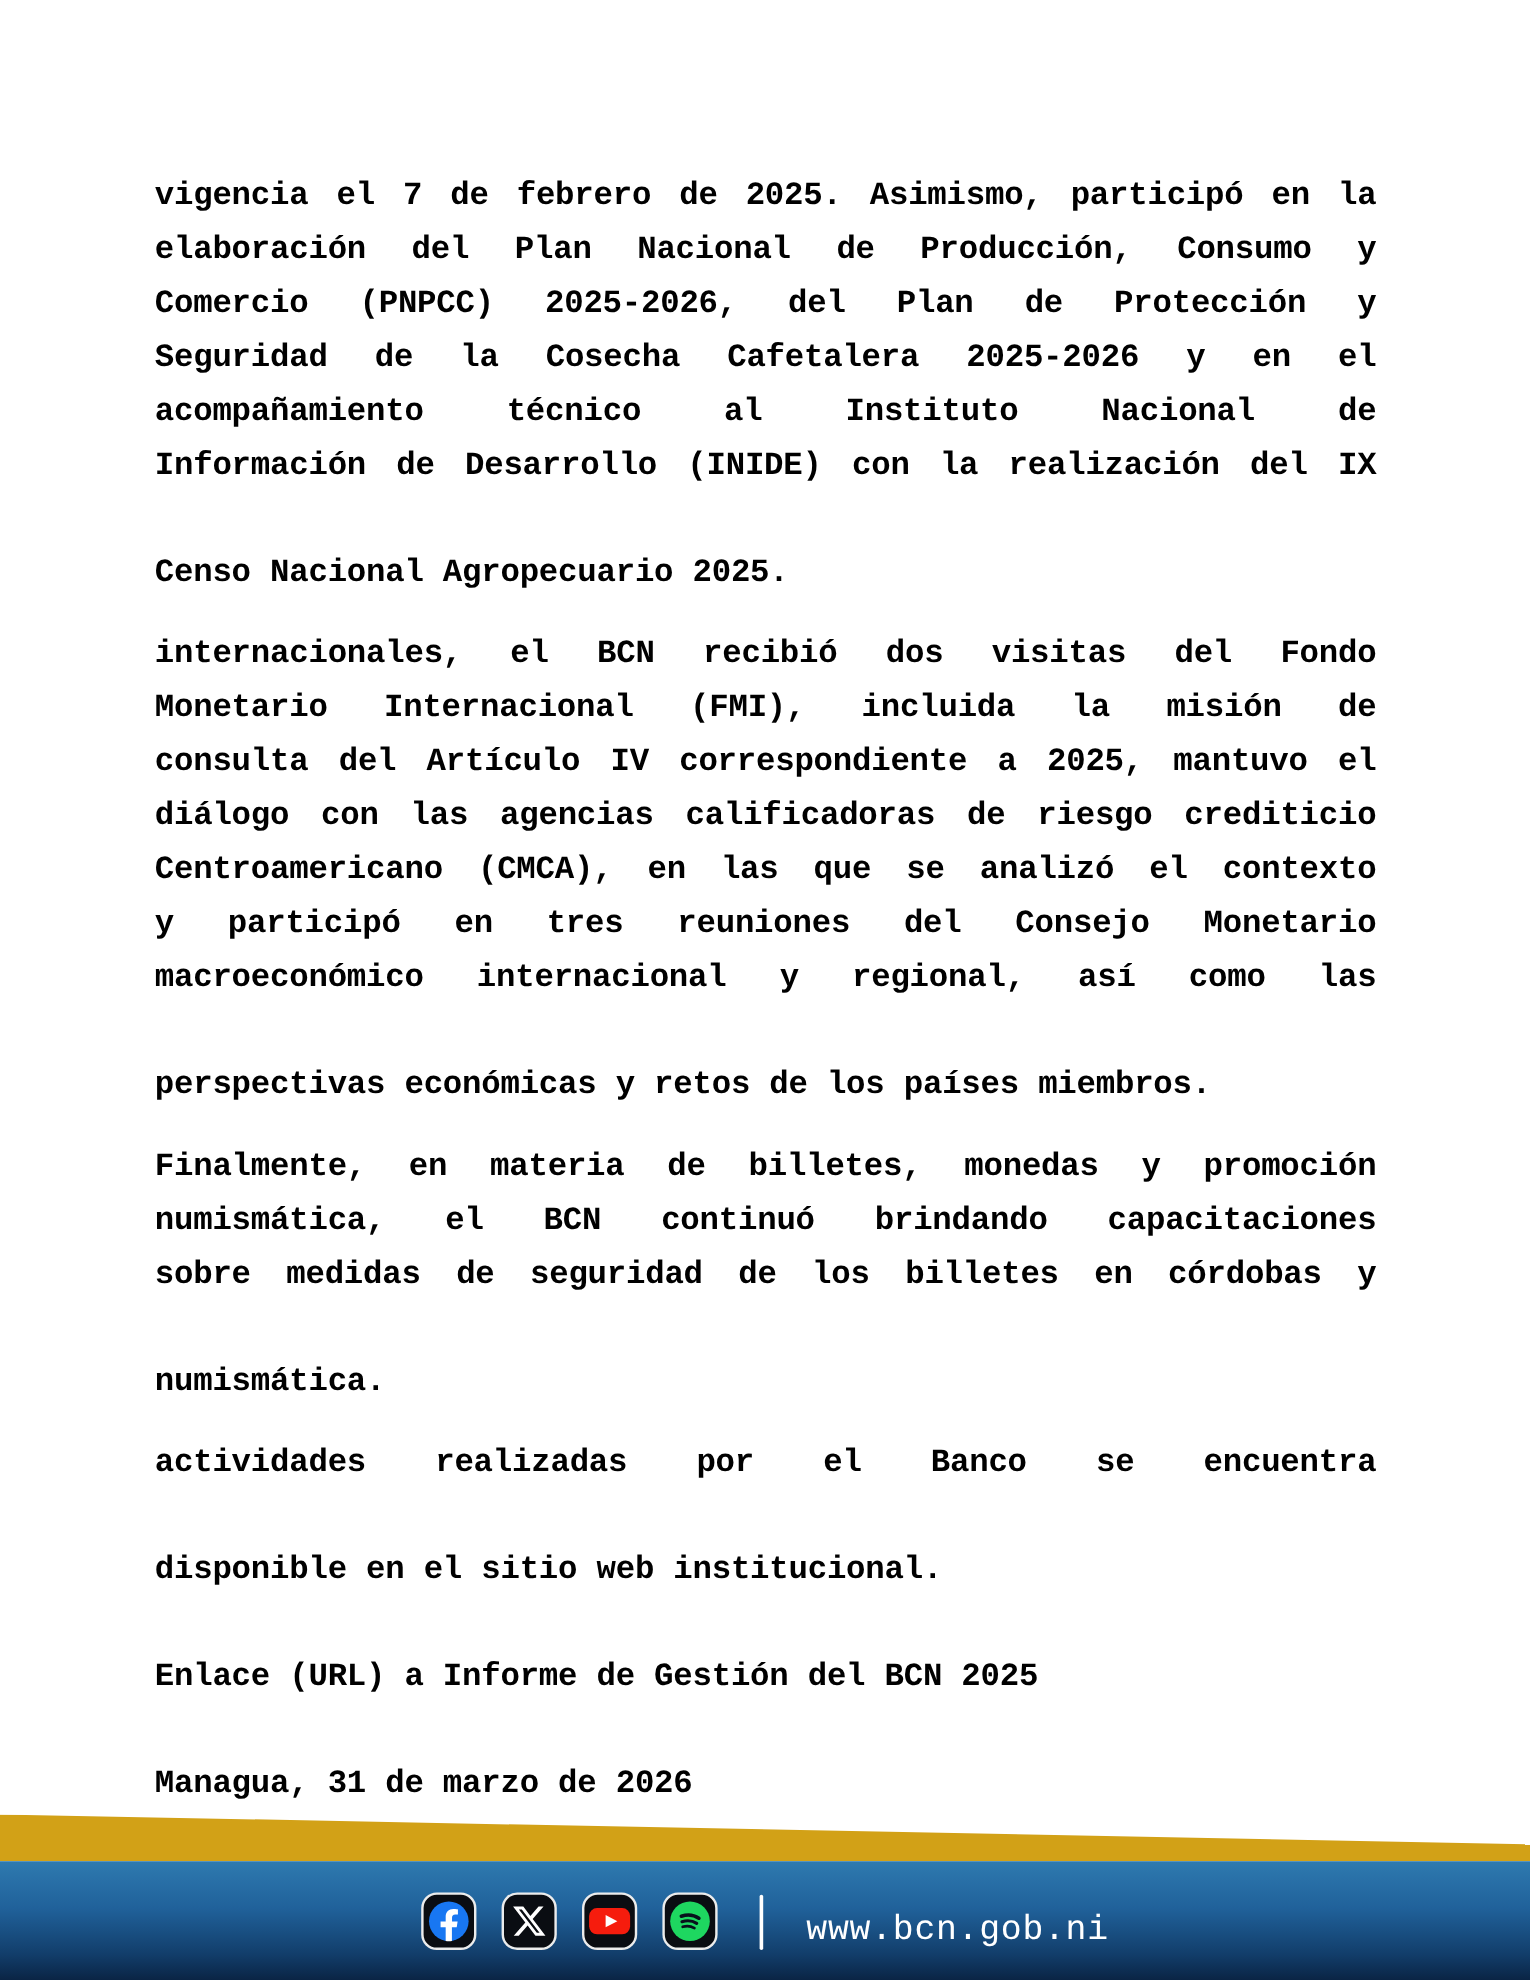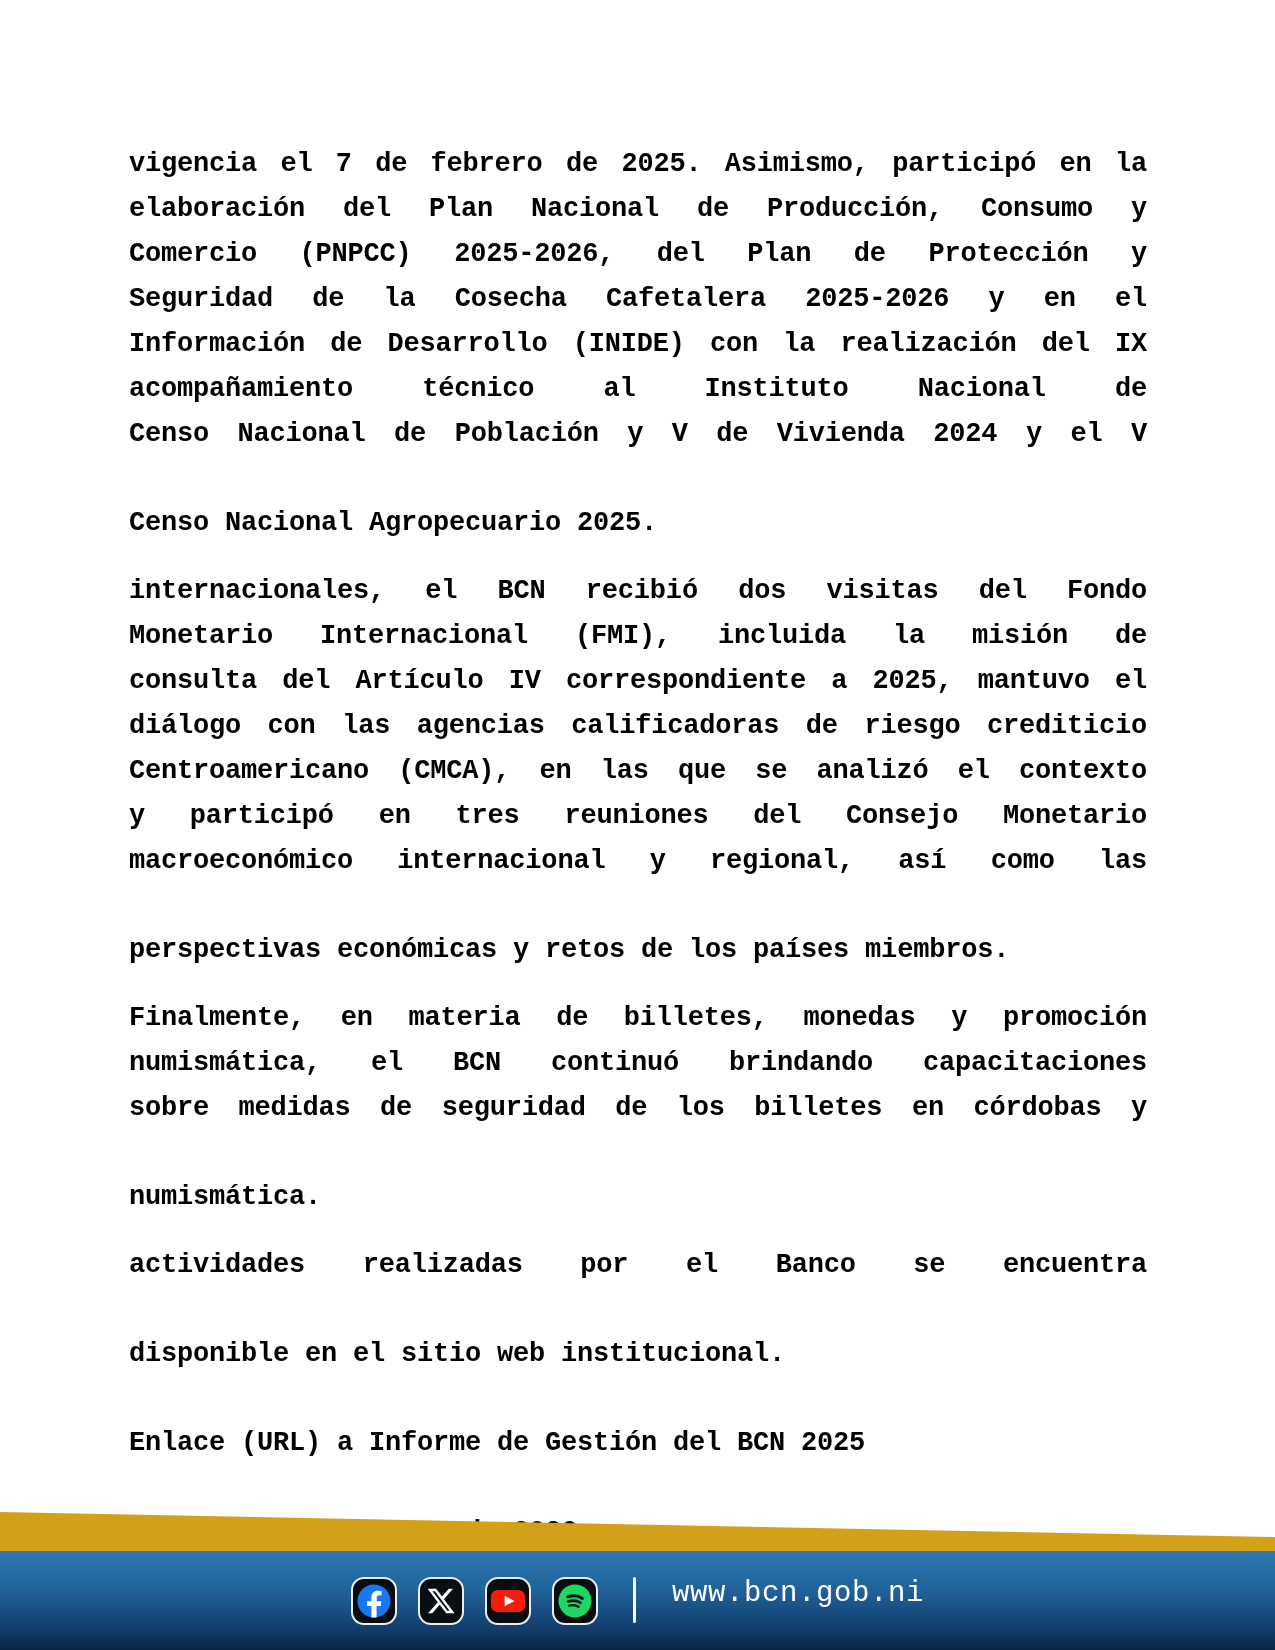--- a/index.html
+++ b/index.html
@@ -54,21 +54,21 @@
     left: 0;
     width: 100%;
     height: 99px;
     background: linear-gradient(180deg, #2E7AB0 0%, #20619A 40%, #123E6B 78%, #0A2444 100%);
     display: flex;
     align-items: center;
     justify-content: center;
   }
   .footer-row {
     display: flex;
-    align-items: flex-start;
+    align-items: flex-end;
     gap: 12px;
   }
   .badge {
     width: 46px;
     height: 48px;
     margin-right: 9px;
     background: #0A0D12;
     border: 2px solid rgba(255,255,255,0.92);
     border-radius: 13px;
     box-sizing: border-box;
@@ -95,23 +95,22 @@
 <body>
 
 <div class="page">
 
   <div class="doc" id="doc-body">
       <div class="para">
         <div class="line">vigencia el 7 de febrero de 2025. Asimismo, participó en la</div>
         <div class="line">elaboración del Plan Nacional de Producción, Consumo y</div>
         <div class="line">Comercio (PNPCC) 2025-2026, del Plan de Protección y</div>
         <div class="line">Seguridad de la Cosecha Cafetalera 2025-2026 y en el</div>
+        <div class="line">acompañamiento técnico al Instituto Nacional de</div>
         <div class="line">Información de Desarrollo (INIDE) con la realización del IX</div>
-        <div class="line">acompañamiento técnico al Instituto Nacional de</div>
-        <div class="line">Censo Nacional de Población y V de Vivienda 2024 y el V</div>
         <div class="line last">Censo Nacional Agropecuario 2025.</div>
       </div>
       <div class="para">
         <div class="line">internacionales, el BCN recibió dos visitas del Fondo</div>
         <div class="line">Monetario Internacional (FMI), incluida la misión de</div>
         <div class="line">consulta del Artículo IV correspondiente a 2025, mantuvo el</div>
         <div class="line">diálogo con las agencias calificadoras de riesgo crediticio</div>
         <div class="line">Centroamericano (CMCA), en las que se analizó el contexto</div>
         <div class="line">y participó en tres reuniones del Consejo Monetario</div>
         <div class="line">macroeconómico internacional y regional, así como las</div>

